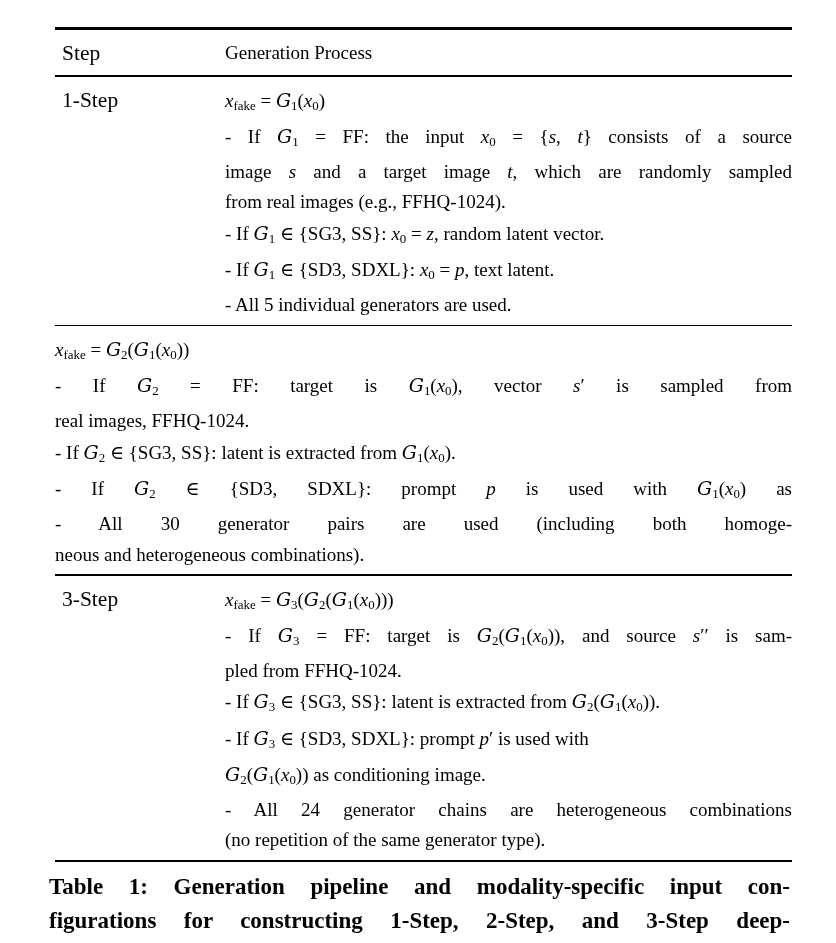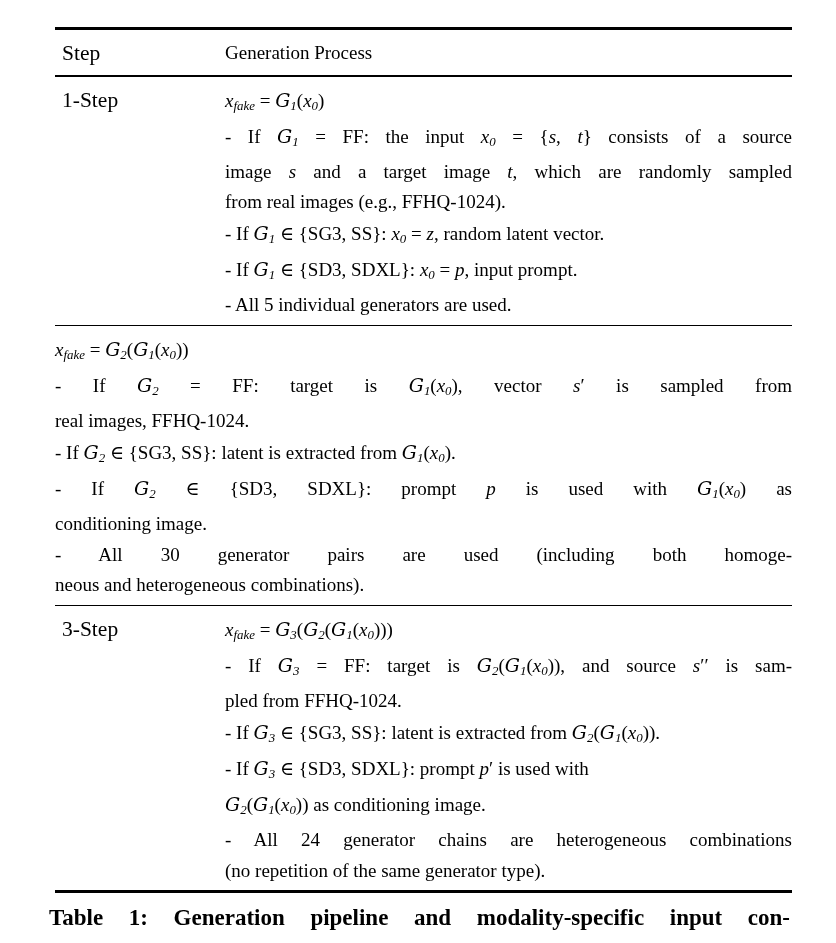--- a/index.html
+++ b/index.html
@@ -15,21 +15,21 @@
   .rule.thin{height:1.7px;}
   .trow{display:flex;padding:8px 0 4px;}
   .trow.header{padding:8px 0 7px;font-weight:normal;}
   .step-cell{flex:none;width:170px;padding-left:7px;box-sizing:border-box;
     font-size:21.5px;line-height:30.5px;}
   .proc-cell{flex:1;min-width:0;font-size:19px;line-height:30.5px;}
   .line{text-align:left;white-space:normal;}
   .line.j{text-align:justify;text-align-last:justify;}
   .it{font-style:italic;}
   .cal{font-style:italic;font-family:"DejaVu Serif",serif;}
-  .sub{font-size:68%;vertical-align:-0.2em;letter-spacing:0;font-style:italic;}
+  .sub{font-size:68%;vertical-align:-0.2em;letter-spacing:0;}
   .caption{margin:8px 0 0 49px;width:741px;font-weight:bold;
     font-size:23px;line-height:34px;}
   .caption .line.j{text-align:justify;text-align-last:justify;}
 </style>
 </head>
 <body>
 
 <div class="page">
   <div class="table">
     <div class="rule thick"></div>
@@ -40,33 +40,32 @@
     <div class="rule thin"></div>
     <div id="rows">
         <div class="trow">
           <div class="step-cell">1-Step</div>
           <div class="proc-cell">
             <div class="line"><span class="it">x</span><span class="sub">fake</span><span> = </span><span class="cal">G</span><span class="sub">1</span><span>(</span><span class="it">x</span><span class="sub">0</span><span>)</span></div>
             <div class="line j"><span>- If </span><span class="cal">G</span><span class="sub">1</span><span> = FF: the input </span><span class="it">x</span><span class="sub">0</span><span> = {</span><span class="it">s</span><span>, </span><span class="it">t</span><span>} consists of a source</span></div>
             <div class="line j"><span>image </span><span class="it">s</span><span> and a target image </span><span class="it">t</span><span>, which are randomly sampled</span></div>
             <div class="line"><span>from real images (e.g., FFHQ-1024).</span></div>
             <div class="line"><span>- If </span><span class="cal">G</span><span class="sub">1</span><span> ∈ {SG3, SS}: </span><span class="it">x</span><span class="sub">0</span><span> = </span><span class="it">z</span><span>, random latent vector.</span></div>
-            <div class="line"><span>- If </span><span class="cal">G</span><span class="sub">1</span><span> ∈ {SD3, SDXL}: </span><span class="it">x</span><span class="sub">0</span><span> = </span><span class="it">p</span><span>, input prompt.</span></div>
+            <div class="line"><span>- If </span><span class="cal">G</span><span class="sub">1</span><span> ∈ {SD3, SDXL}: </span><span class="it">x</span><span class="sub">0</span><span> = </span><span class="it">p</span><span>, text latent.</span></div>
             <div class="line"><span>- All 5 individual generators are used.</span></div>
           </div>
         </div>
         <div class="rule thin"></div>
         <div class="trow">
           <div class="proc-cell">
             <div class="line"><span class="it">x</span><span class="sub">fake</span><span> = </span><span class="cal">G</span><span class="sub">2</span><span>(</span><span class="cal">G</span><span class="sub">1</span><span>(</span><span class="it">x</span><span class="sub">0</span><span>))</span></div>
             <div class="line j"><span>- If </span><span class="cal">G</span><span class="sub">2</span><span> = FF: target is </span><span class="cal">G</span><span class="sub">1</span><span>(</span><span class="it">x</span><span class="sub">0</span><span>), vector </span><span class="it">s</span><span>′ is sampled from</span></div>
             <div class="line"><span>real images, FFHQ-1024.</span></div>
             <div class="line"><span>- If </span><span class="cal">G</span><span class="sub">2</span><span> ∈ {SG3, SS}: latent is extracted from </span><span class="cal">G</span><span class="sub">1</span><span>(</span><span class="it">x</span><span class="sub">0</span><span>).</span></div>
             <div class="line j"><span>- If </span><span class="cal">G</span><span class="sub">2</span><span> ∈ {SD3, SDXL}: prompt </span><span class="it">p</span><span> is used with </span><span class="cal">G</span><span class="sub">1</span><span>(</span><span class="it">x</span><span class="sub">0</span><span>) as</span></div>
-            <div class="line"><span>conditioning image.</span></div>
             <div class="line j"><span>- All 30 generator pairs are used (including both homoge-</span></div>
             <div class="line"><span>neous and heterogeneous combinations).</span></div>
           </div>
         </div>
         <div class="rule thin"></div>
         <div class="trow">
           <div class="step-cell">3-Step</div>
           <div class="proc-cell">
             <div class="line"><span class="it">x</span><span class="sub">fake</span><span> = </span><span class="cal">G</span><span class="sub">3</span><span>(</span><span class="cal">G</span><span class="sub">2</span><span>(</span><span class="cal">G</span><span class="sub">1</span><span>(</span><span class="it">x</span><span class="sub">0</span><span>)))</span></div>
             <div class="line j"><span>- If </span><span class="cal">G</span><span class="sub">3</span><span> = FF: target is </span><span class="cal">G</span><span class="sub">2</span><span>(</span><span class="cal">G</span><span class="sub">1</span><span>(</span><span class="it">x</span><span class="sub">0</span><span>)), and source </span><span class="it">s</span><span>′′ is sam-</span></div>

